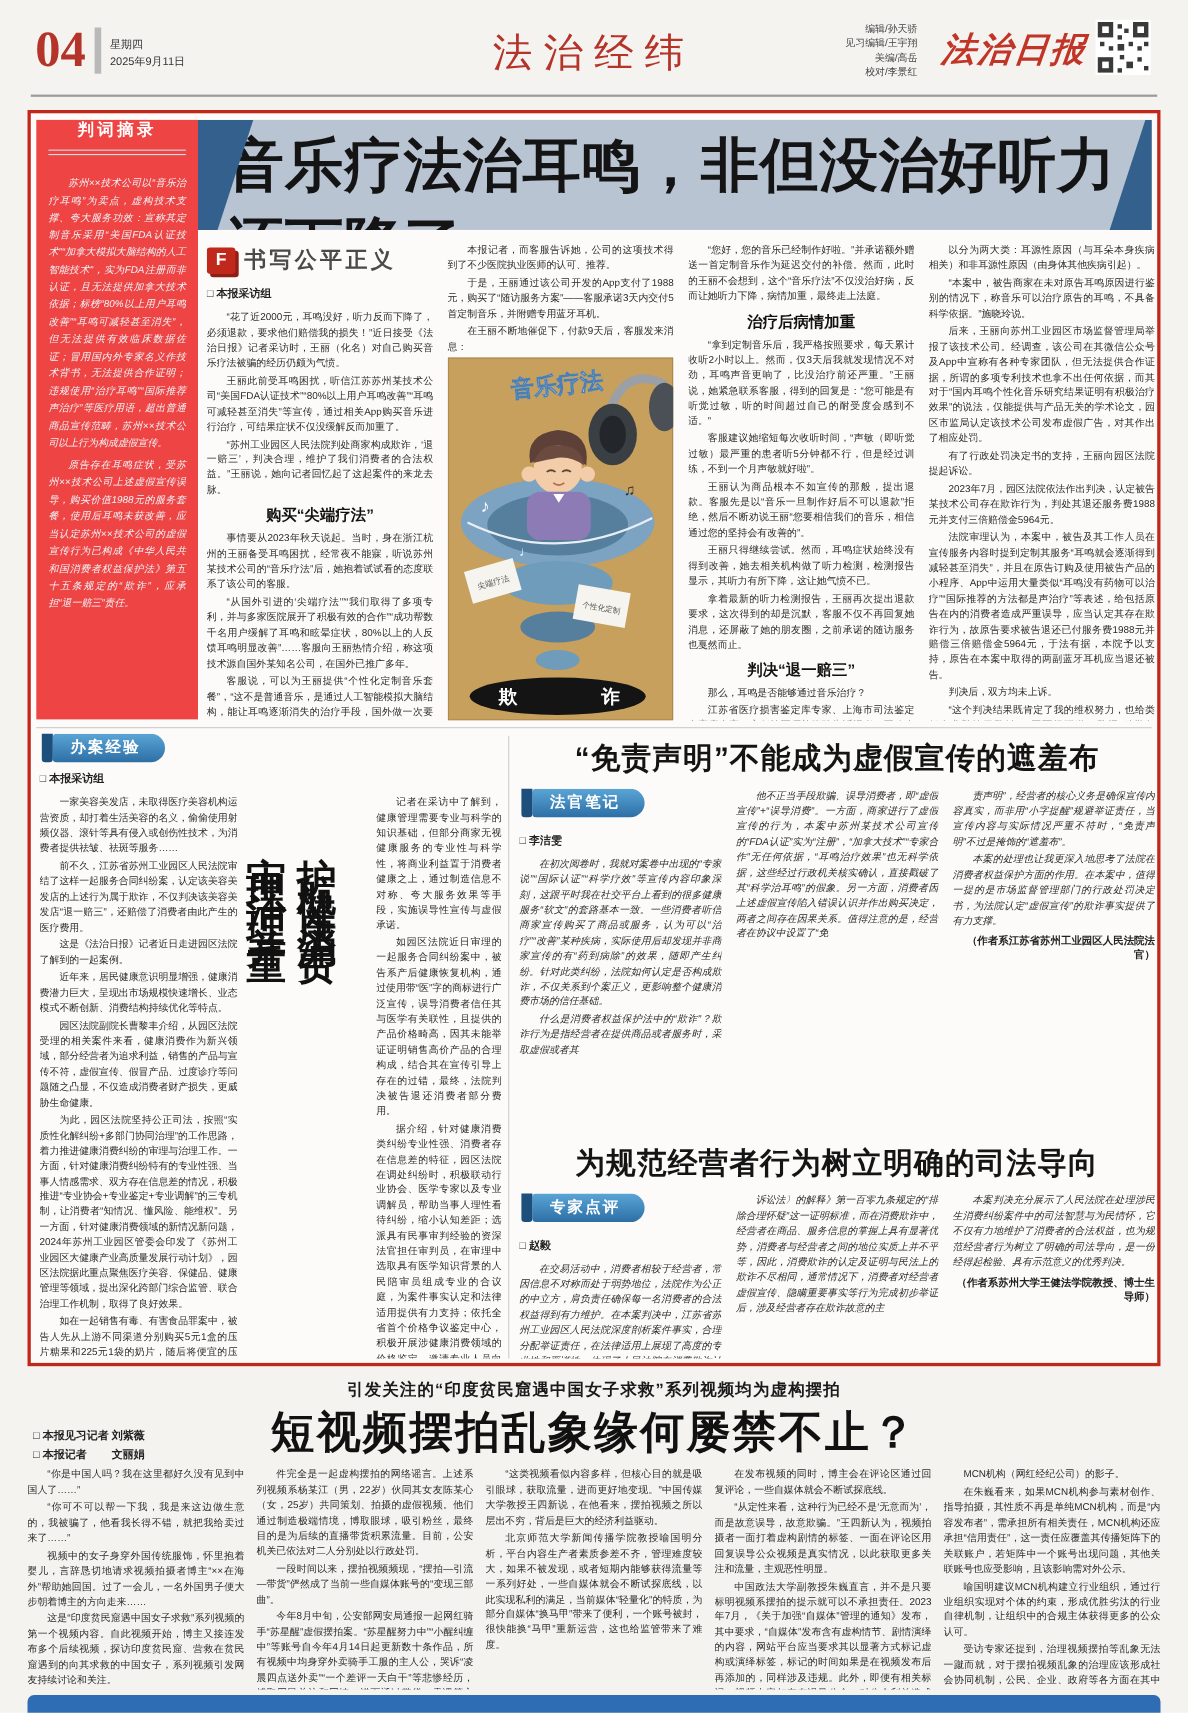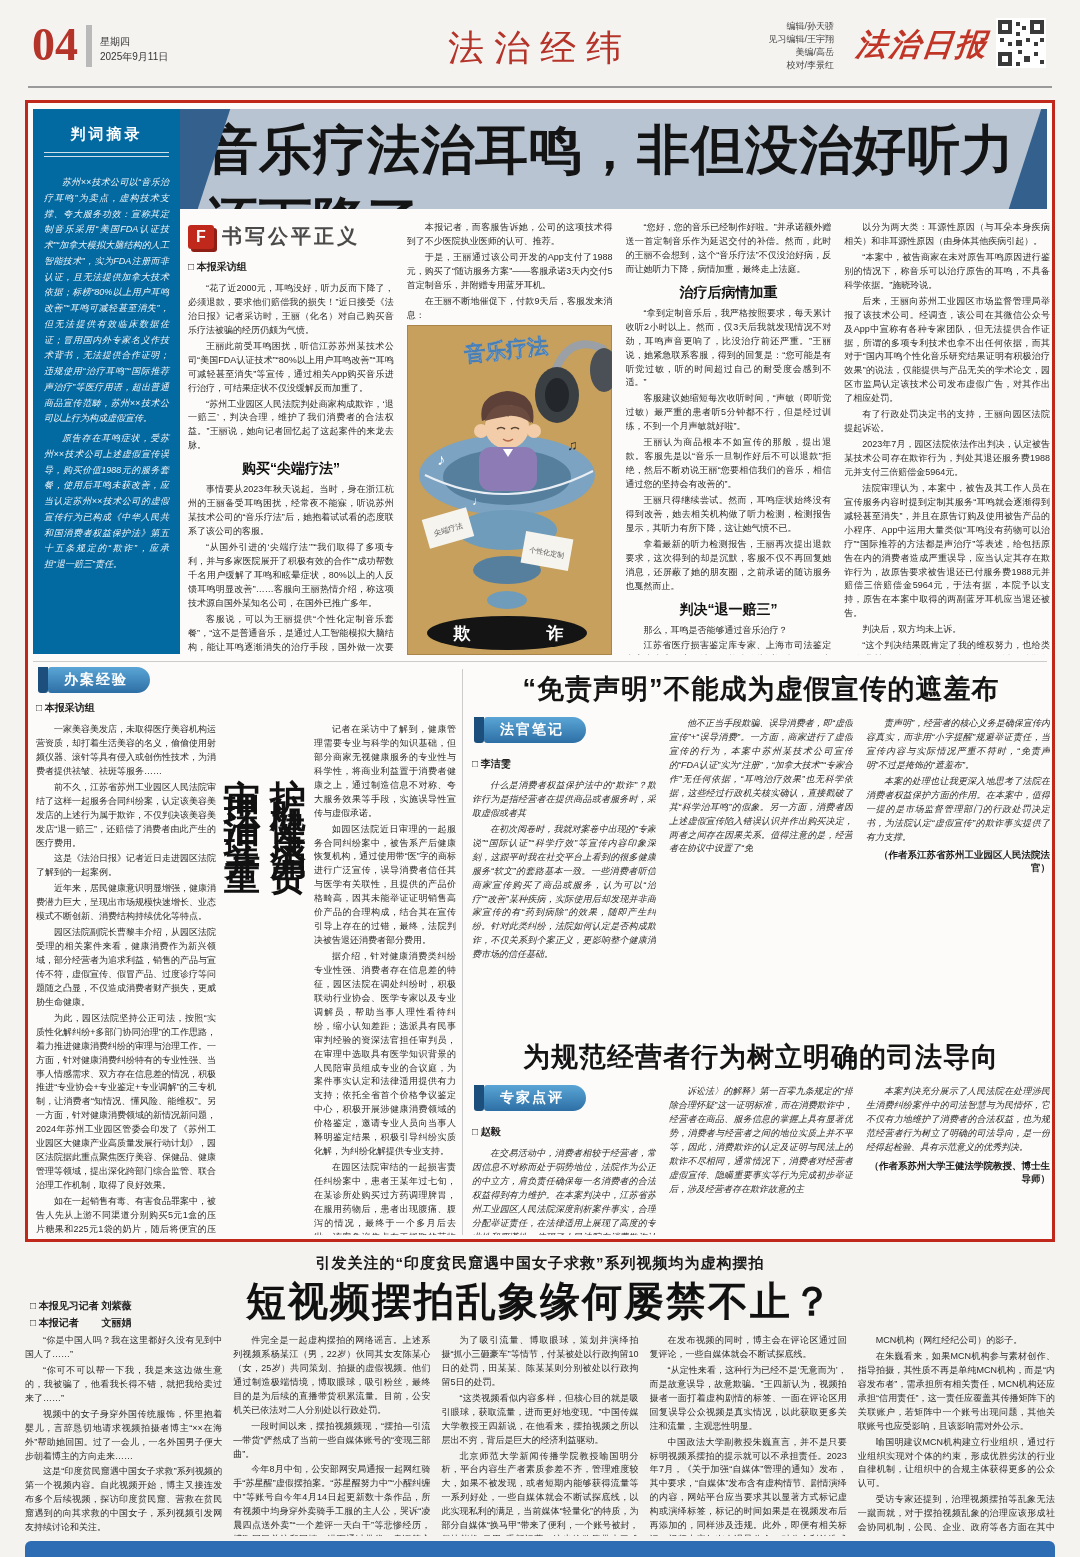--- a/index.html
+++ b/index.html
@@ -36,21 +36,21 @@
     background:#33608c; transform:skewX(-18deg); }
   .band::after { content:""; position:absolute; right:-18px; top:0; width:40px; height:100%;
     background:#33608c; transform:skewX(-18deg); }
   .band h1 { text-align:left; font-size:53px; font-weight:900; color:#141414; letter-spacing:1px; margin-top:6px;padding-left:25px; }
   .band .sub { display:flex; align-items:center; justify-content:center; gap:22px; margin-top:7px; }
   .band .sub .rule { width:150px; height:0; border-top:2px solid #1d3a59; }
   .band .sub .subtext { font-size:17px; font-weight:bold; color:#1d3a59; letter-spacing:1px; }
 
   
   .sidebar { position:absolute; top:6px; left:5px; width:147px; height:545px;
-    background:#0369a1; color:#eef4f8; padding:16px 11px; overflow:hidden; }
+    background:#ef4444; color:#eef4f8; padding:0 11px; overflow:hidden; }
   .sidebar .sb-title { text-align:center; font-size:15px; font-weight:bold; letter-spacing:3px; color:#fff; }
   .sidebar .dbl { height:5px; border-top:1px solid #cfe0ea; border-bottom:1px solid #cfe0ea; margin:8px 0 18px; }
   .sidebar .para { font-size:9px; line-height:1.75; font-style:italic; text-indent:2em; text-align:justify;
     color:#eef4f8; margin-bottom:4px; }
 
   
   .lead-cols { position:absolute; left:160px; top:118px; width:862px; height:434px; display:flex; gap:13px; }
   .lead-cols .col { flex:1; overflow:hidden; }
   .col2 { display:flex; flex-direction:column; }
   .para { font-size:9px; line-height:1.55; text-indent:2em; text-align:justify; color:#2b2b2b; margin-bottom:2px; }
@@ -77,21 +77,21 @@
   .badge::before { content:""; position:absolute; left:-10px; top:-4px; width:10px; height:30px;
     background:#1c4f7c; border-radius:3px; }
 
   
   .case-exp { position:absolute; left:8px; top:564px; width:420px; height:568px; overflow:hidden; }
   .ce-row { display:flex; gap:10px; margin-top:4px; }
   .ce-c1 { width:180px; overflow:hidden; }
   .ce-vh { width:78px; display:flex; justify-content:center; gap:10px; padding-top:26px; }
   .vh { writing-mode:vertical-rl; font-family:"Liberation Serif","DejaVu Serif",serif;
     font-size:36px; font-weight:900; color:#111; letter-spacing:16px; line-height:1; }
-  .ce-c2 { flex:1; overflow:hidden; }
+  .ce-c2 { flex:1; overflow:hidden;margin-left:28px; }
 
   
   .commentary { position:absolute; left:444px; width:578px; overflow:hidden; }
   .judge-note { top:564px; height:366px; }
   .expert { top:932px; height:200px; }
   .cm-head { text-align:center; font-size:27px; font-weight:900; color:#141414; letter-spacing:1px; margin:4px 0 10px; }
   .cm-cols { display:flex; gap:13px; overflow:hidden; }
   .judge-note .cm-cols { height:302px; }
   .expert .cm-cols { height:152px; }
   .cm-cols .col { flex:1; overflow:hidden; }
@@ -322,22 +322,22 @@
     </div>
   </section>
 
   <section class="commentary judge-note">
     <h2 class="cm-head">“免责声明”不能成为虚假宣传的遮羞布</h2>
     <div class="cm-cols">
       <div class="col">
         <span class="badge">法官笔记</span>
         <div class="byline" style="margin-top:8px;">□ 李洁雯</div>
         <div>
+            <p class="para">在初次阅卷时，我就对案卷中出现的“专家说”“国际认证”“科学疗效”等宣传内容印象深刻，这跟平时我在社交平台上看到的很多健康服务“软文”的套路基本一致。一些消费者听信商家宣传购买了商品或服务，认为可以“治疗”“改善”某种疾病，实际使用后却发现并非商家宣传的有“药到病除”的效果，随即产生纠纷。针对此类纠纷，法院如何认定是否构成欺诈，不仅关系到个案正义，更影响整个健康消费市场的信任基础。</p>
             <p class="para">什么是消费者权益保护法中的“欺诈”？欺诈行为是指经营者在提供商品或者服务时，采取虚假或者其</p>
-            <p class="para">在初次阅卷时，我就对案卷中出现的“专家说”“国际认证”“科学疗效”等宣传内容印象深刻，这跟平时我在社交平台上看到的很多健康服务“软文”的套路基本一致。一些消费者听信商家宣传购买了商品或服务，认为可以“治疗”“改善”某种疾病，实际使用后却发现并非商家宣传的有“药到病除”的效果，随即产生纠纷。针对此类纠纷，法院如何认定是否构成欺诈，不仅关系到个案正义，更影响整个健康消费市场的信任基础。</p>
           </div>
       </div>
       <div class="col">
           <p class="para">他不正当手段欺骗、误导消费者，即“虚假宣传”+“误导消费”。一方面，商家进行了虚假宣传的行为，本案中苏州某技术公司宣传的“FDA认证”实为“注册”，“加拿大技术”“专家合作”无任何依据，“耳鸣治疗效果”也无科学依据，这些经过行政机关核实确认，直接戳破了其“科学治耳鸣”的假象。另一方面，消费者因上述虚假宣传陷入错误认识并作出购买决定，两者之间存在因果关系。值得注意的是，经营者在协议中设置了“免</p>
         </div>
       <div class="col">
         <div>
             <p class="para">责声明”，经营者的核心义务是确保宣传内容真实，而非用“小字提醒”规避举证责任，当宣传内容与实际情况严重不符时，“免责声明”不过是掩饰的“遮羞布”。</p>
             <p class="para">本案的处理也让我更深入地思考了法院在消费者权益保护方面的作用。在本案中，值得一提的是市场监督管理部门的行政处罚决定书，为法院认定“虚假宣传”的欺诈事实提供了有力支撑。</p>
           </div>
@@ -382,21 +382,20 @@
       <p class="para">“你可不可以帮一下我，我是来这边做生意的，我被骗了，他看我长得不错，就把我给卖过来了……”</p>
       <p class="para">视频中的女子身穿外国传统服饰，怀里抱着婴儿，言辞恳切地请求视频拍摄者博主“××在海外”帮助她回国。过了一会儿，一名外国男子便大步朝着博主的方向走来……</p>
       <p class="para">这是“印度贫民窟遇中国女子求救”系列视频的第一个视频内容。自此视频开始，博主又接连发布多个后续视频，探访印度贫民窟、营救在贫民窟遇到的向其求救的中国女子，系列视频引发网友持续讨论和关注。</p>
     </div>
   <div class="col">
       <p class="para">件完全是一起虚构摆拍的网络谣言。上述系列视频系杨某江（男，22岁）伙同其女友陈某心（女，25岁）共同策划、拍摄的虚假视频。他们通过制造极端情境，博取眼球，吸引粉丝，最终目的是为后续的直播带货积累流量。目前，公安机关已依法对二人分别处以行政处罚。</p>
       <p class="para">一段时间以来，摆拍视频频现，“摆拍—引流—带货”俨然成了当前一些自媒体账号的“变现三部曲”。</p>
       <p class="para">今年8月中旬，公安部网安局通报一起网红骑手“苏星醒”虚假摆拍案。“苏星醒努力中”“小醒纠缠中”等账号自今年4月14日起更新数十条作品，所有视频中均身穿外卖骑手工服的主人公，哭诉“凌晨四点送外卖”“一个差评一天白干”等悲惨经历，博取网民关注和同情，进而通过带货、卖课等方式牟利。最终，公安机关对违法行为人杨某处以行政处罚。</p>
     </div>
   <div class="col">
-      <p class="para">为了吸引流量、博取眼球，策划并演绎拍摄“抓小三砸豪车”等情节，付某被处以行政拘留10日的处罚，田某某、陈某某则分别被处以行政拘留5日的处罚。</p>
       <p class="para">“这类视频看似内容多样，但核心目的就是吸引眼球，获取流量，进而更好地变现。”中国传媒大学教授王四新说，在他看来，摆拍视频之所以层出不穷，背后是巨大的经济利益驱动。</p>
       <p class="para">北京师范大学新闻传播学院教授喻国明分析，平台内容生产者素质参差不齐，管理难度较大，如果不被发现，或者短期内能够获得流量等一系列好处，一些自媒体就会不断试探底线，以此实现私利的满足，当前媒体“轻量化”的特质，为部分自媒体“换马甲”带来了便利，一个账号被封，很快能换“马甲”重新运营，这也给监管带来了难度。</p>
     </div>
   <div class="col">
       <p class="para">在发布视频的同时，博主会在评论区通过回复评论，一些自媒体就会不断试探底线。</p>
       <p class="para">“从定性来看，这种行为已经不是‘无意而为’，而是故意误导，故意欺骗。”王四新认为，视频拍摄者一面打着虚构剧情的标签、一面在评论区用回复误导公众视频是真实情况，以此获取更多关注和流量，主观恶性明显。</p>
       <p class="para">中国政法大学副教授朱巍直言，并不是只要标明视频系摆拍的提示就可以不承担责任。2023年7月，《关于加强“自媒体”管理的通知》发布，其中要求，“自媒体”发布含有虚构情节、剧情演绎的内容，网站平台应当要求其以显著方式标记虚构或演绎标签，标记的时间如果是在视频发布后再添加的，同样涉及违规。此外，即便有相关标记，视频内容如存在误导公众，对公众利益造成损害，或有贬损他人或其他组织相关合法权利的情节等内容，也同样涉及违规。</p>
     </div>
   <div class="col">
       <p class="para">MCN机构（网红经纪公司）的影子。</p>

